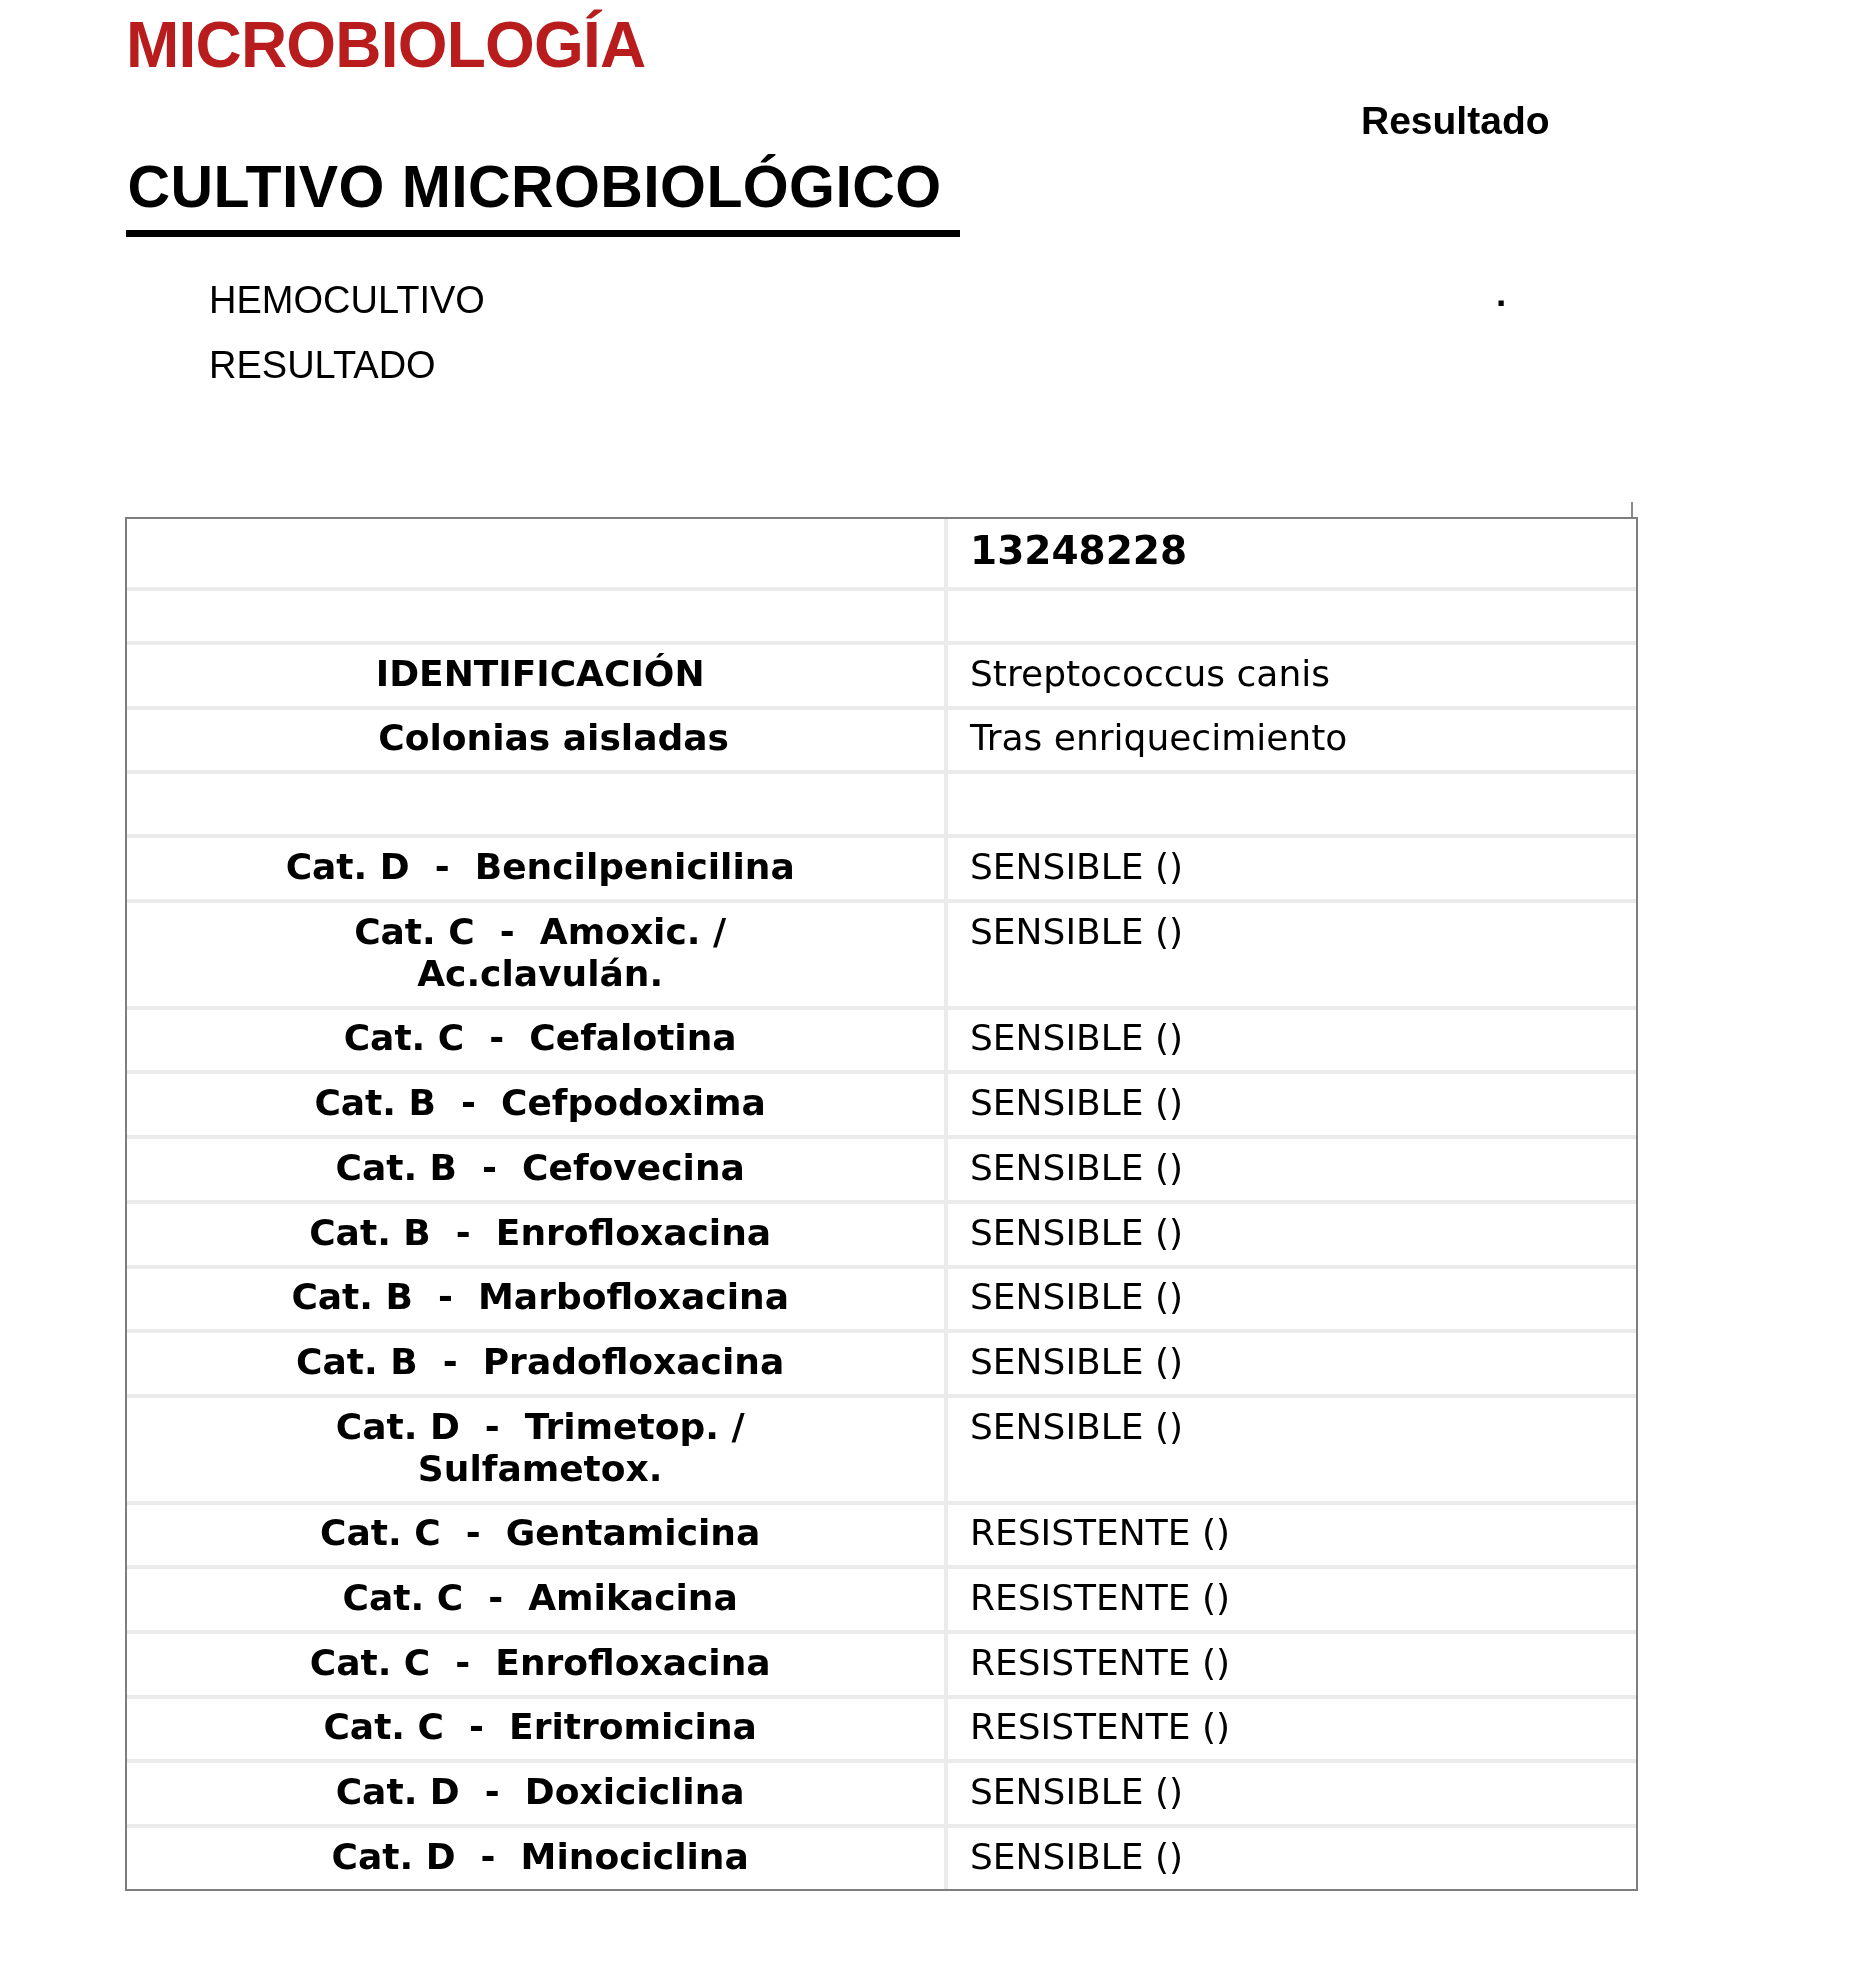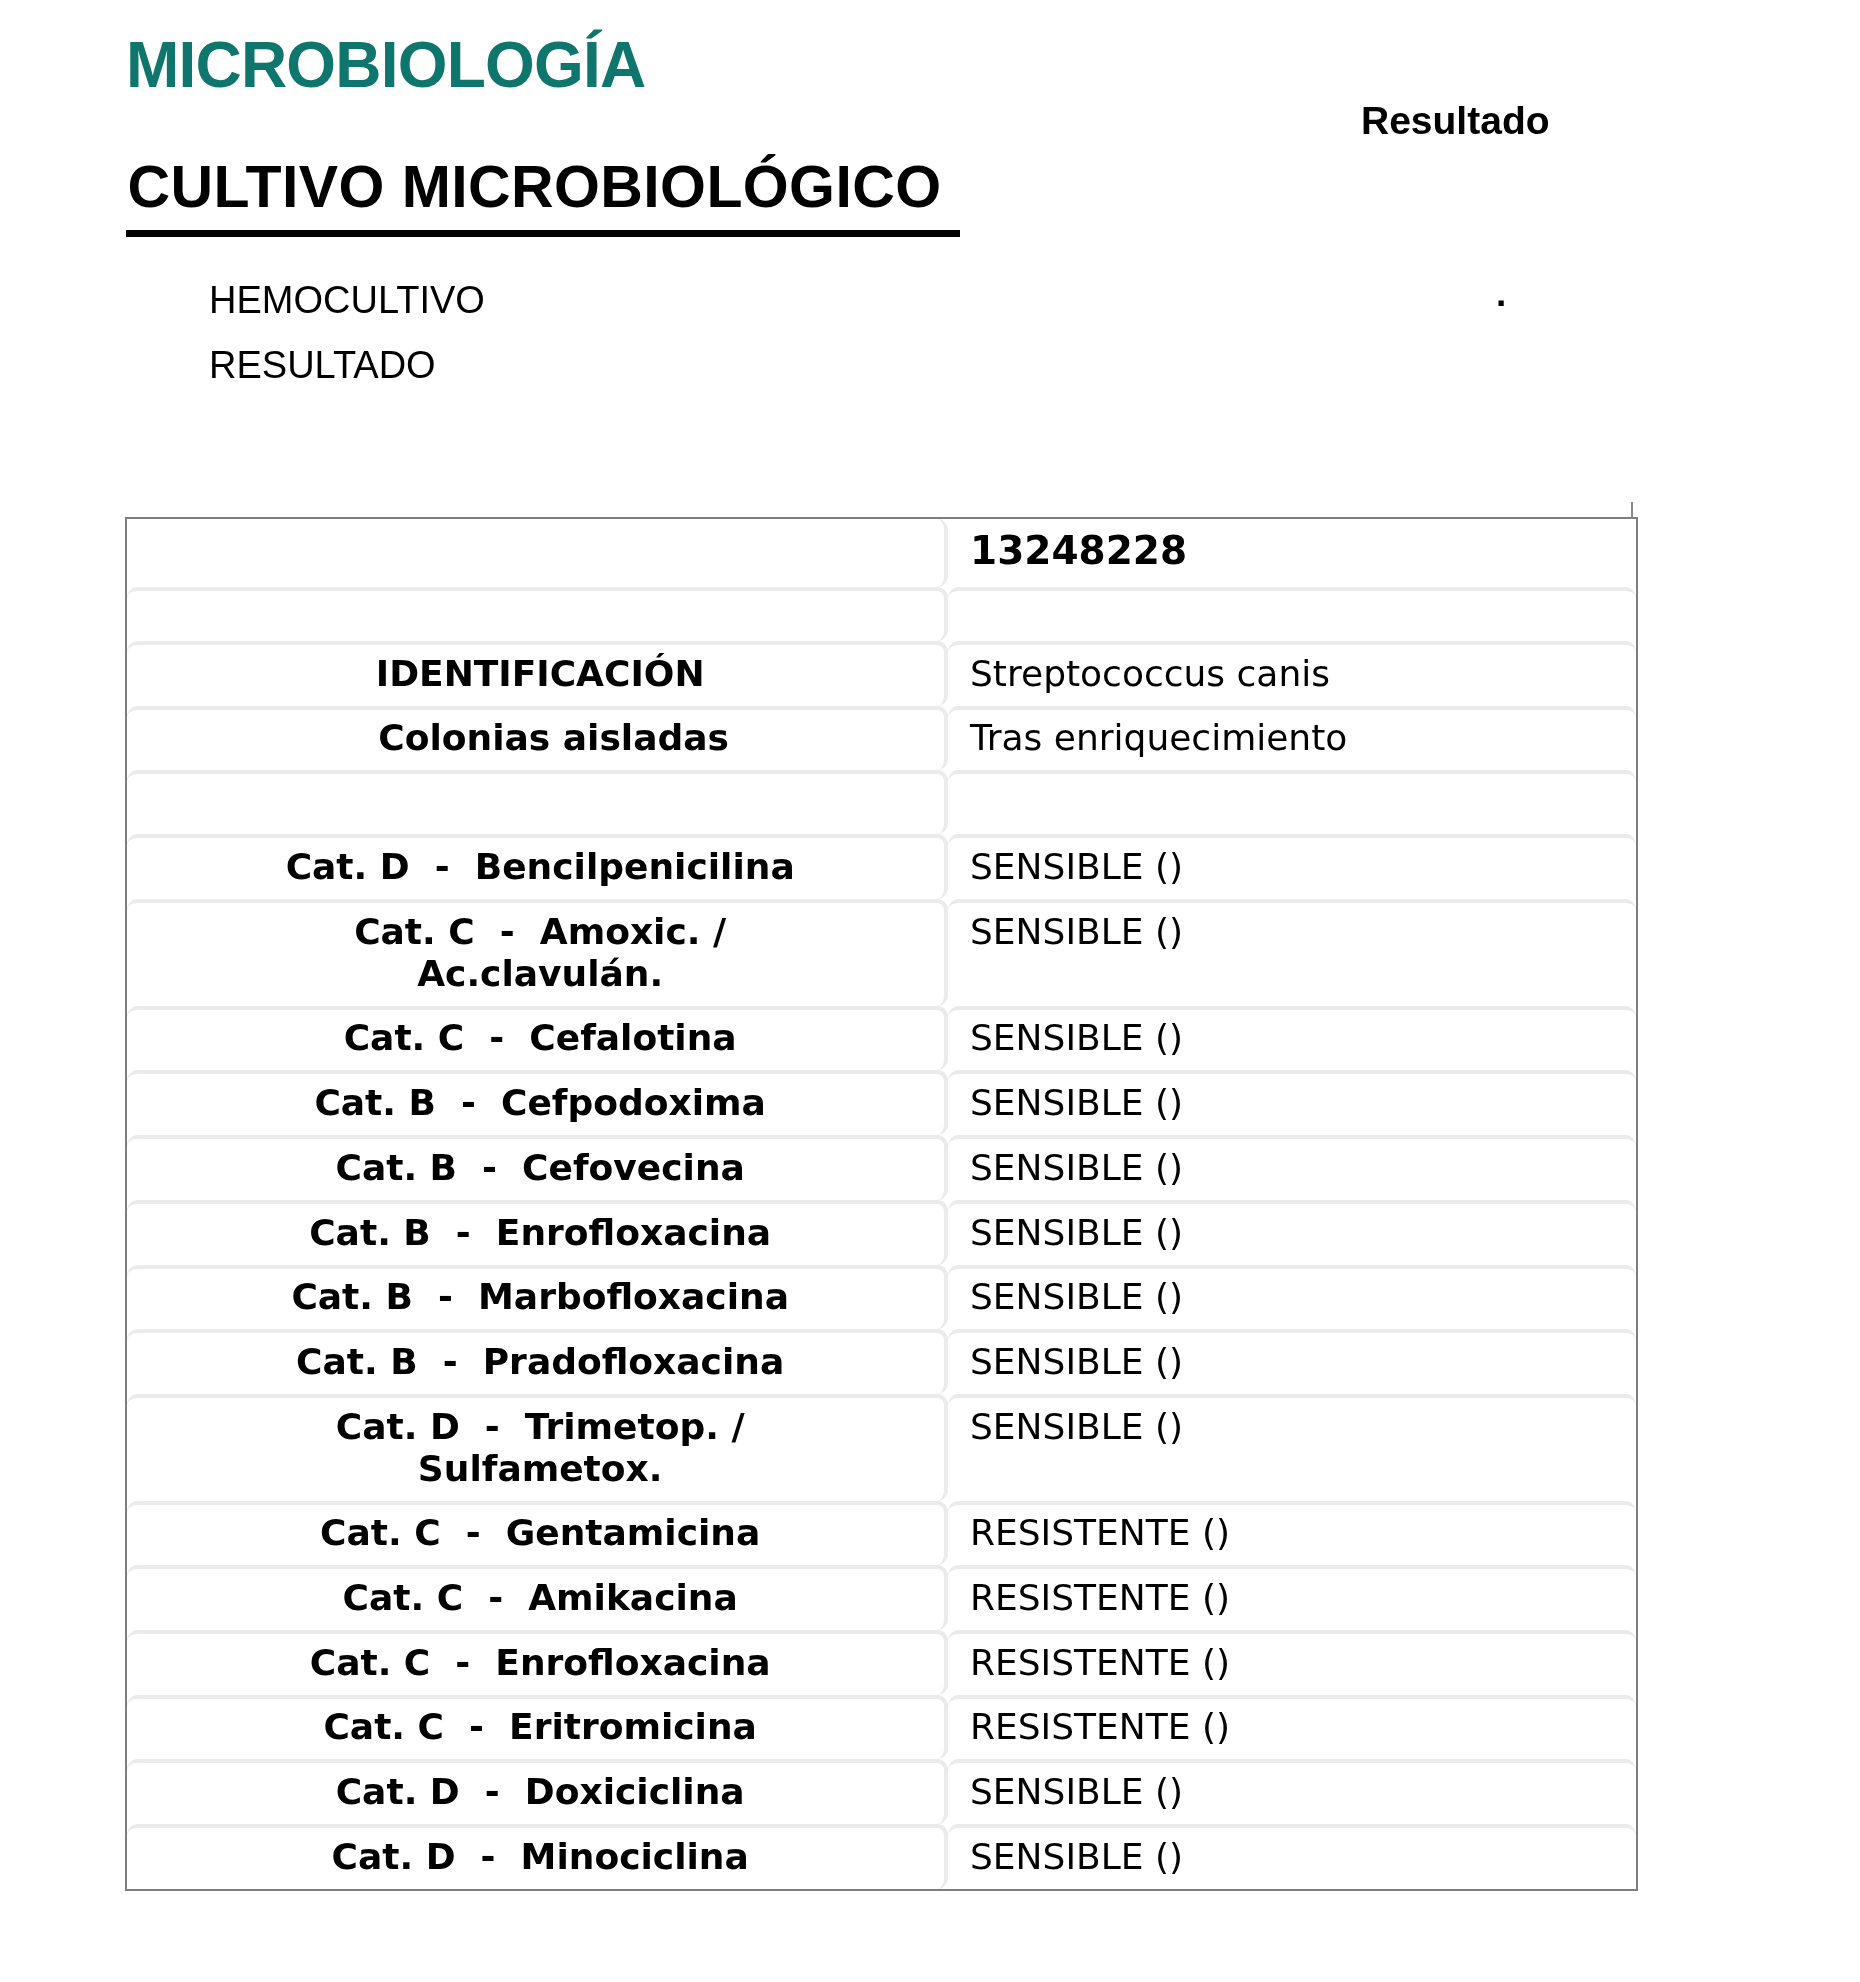--- a/index.html
+++ b/index.html
@@ -14,25 +14,25 @@
     background: #ffffff;
     font-family: "Liberation Sans", sans-serif;
     color: #000000;
     overflow: hidden;
   }
 
   
   .section-title {
     position: absolute;
     left: 126px;
-    top: 28px;
+    top: 8px;
     font-size: 64px;
     font-weight: bold;
     letter-spacing: -0.8px;
-    color: #0f766e;
+    color: #b91c1c;
     white-space: nowrap;
   }
   .result-label {
     position: absolute;
     left: 1361px;
     top: 99px;
     font-size: 39px;
     font-weight: bold;
     white-space: nowrap;
   }
@@ -90,21 +90,20 @@
     line-height: 42px;
     background: #ffffff;
   }
   col.c1 { width: 821px; }
   col.c2 { width: 688px; }
 
   td {
     vertical-align: top;
     padding: 7.7px 7.7px 11px 17px;
     overflow: hidden;
-    border-radius: 11px;
   }
   tr + tr td { border-top: 4.6px solid #ebebeb; }
   td.c1 {
     border-right: 4.6px solid #ebebeb;
     font-weight: bold;
     text-align: center;
   }
   td.c2 { padding-left: 22px; font-weight: normal; }
   td span { white-space: pre-wrap; }
 

